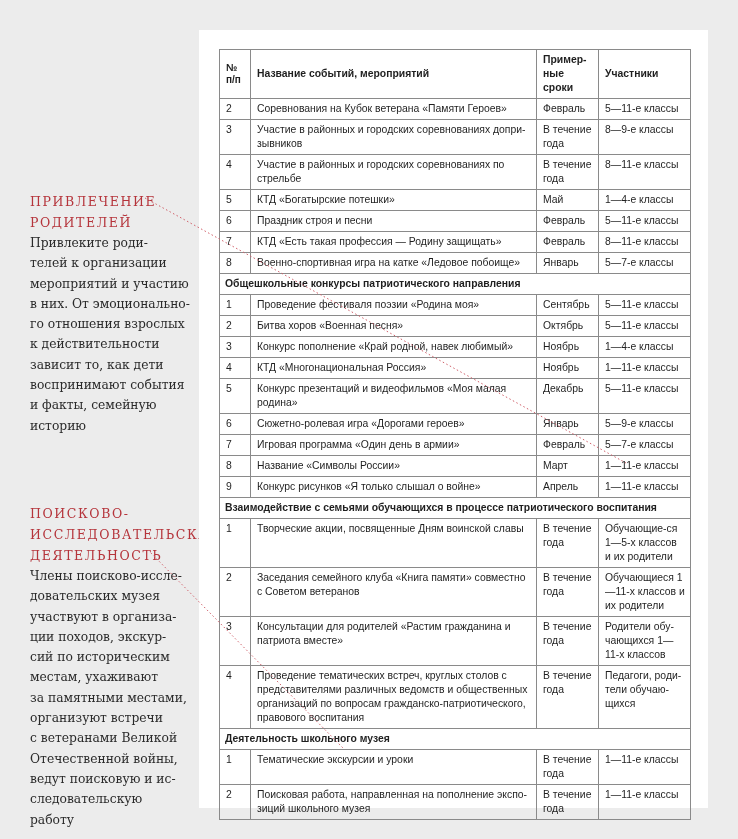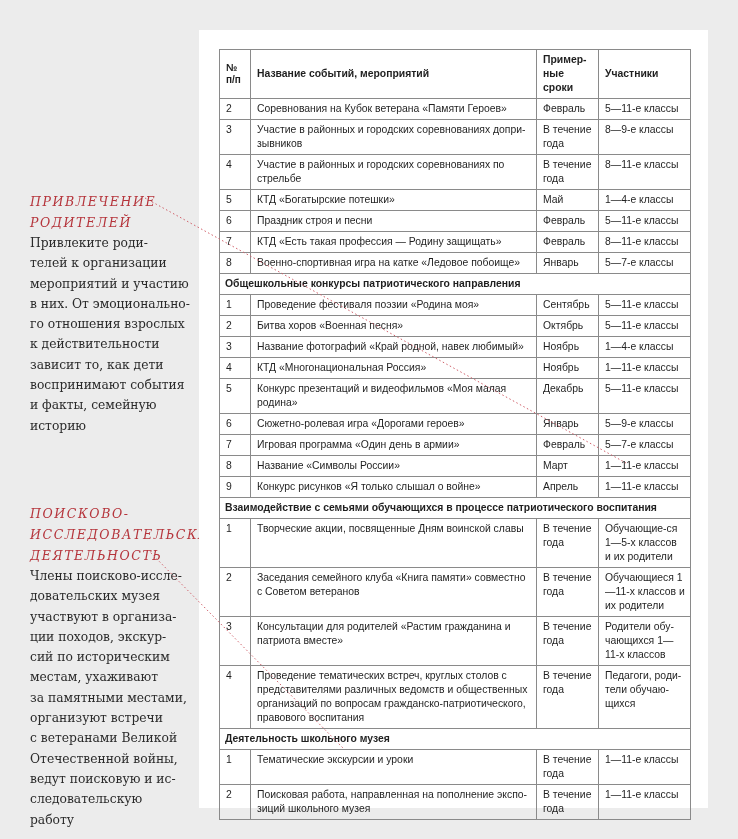--- a/index.html
+++ b/index.html
@@ -2,21 +2,21 @@
 <html><head>
 <meta charset="utf-8">
 <style>
   html, body { margin:0; padding:0; }
   body {
     width:738px; height:839px; background:#ececec; position:relative; overflow:hidden;
     font-family:"DejaVu Sans","Liberation Sans",sans-serif; color:#222;
   }
   .sidebar-note { position:absolute; left:30px; width:160px; font-family:"DejaVu Serif","Liberation Serif",serif; }
   .note-title {
-    color:#b5343b; font-size:12.5px; letter-spacing:1.6px; line-height:21px; text-transform:uppercase;font-style:italic;
+    color:#b5343b; font-size:12.5px; letter-spacing:1.6px; line-height:21px; text-transform:uppercase;
   }
   .note-body { font-size:12.3px; line-height:20.3px; color:#2a2a2a; }
   .note-1 { top:191px; }
   .note-2 { top:503px; }
 
   .panel { position:absolute; left:199px; top:30px; width:509px; height:778px; background:#fff; }
   table.events {
     position:absolute; left:219px; top:49px; width:471px; border-collapse:collapse;
     font-family:"Liberation Sans","DejaVu Sans",sans-serif; font-size:10.4px; color:#1f1f1f;
     table-layout:fixed;
@@ -150,21 +150,21 @@
         <td>5—11-е классы</td>
       </tr>
   <tr class="h1">
         <td>2</td>
         <td>Битва хоров «Военная песня»</td>
         <td>Октябрь</td>
         <td>5—11-е классы</td>
       </tr>
   <tr class="h1">
         <td>3</td>
-        <td>Название фотографий «Край родной, навек любимый»</td>
+        <td>Конкурс пополнение «Край родной, навек любимый»</td>
         <td>Ноябрь</td>
         <td>1—4-е классы</td>
       </tr>
   <tr class="h1">
         <td>4</td>
         <td>КТД «Многонациональная Россия»</td>
         <td>Ноябрь</td>
         <td>1—11-е классы</td>
       </tr>
   <tr class="h2">

